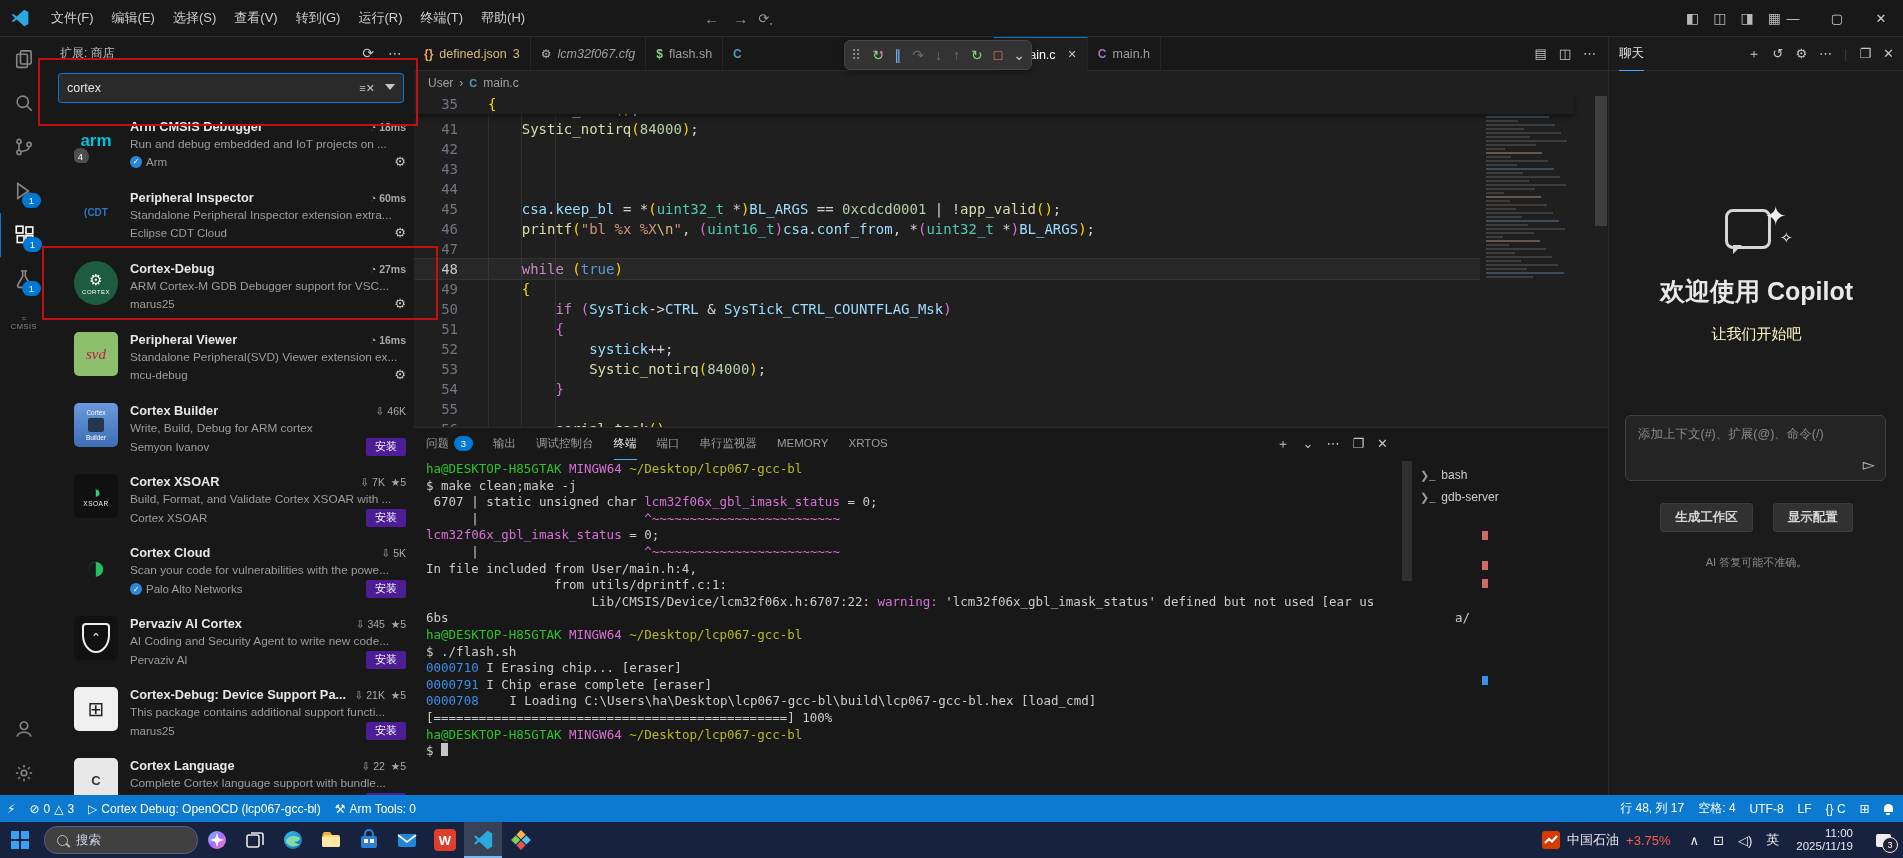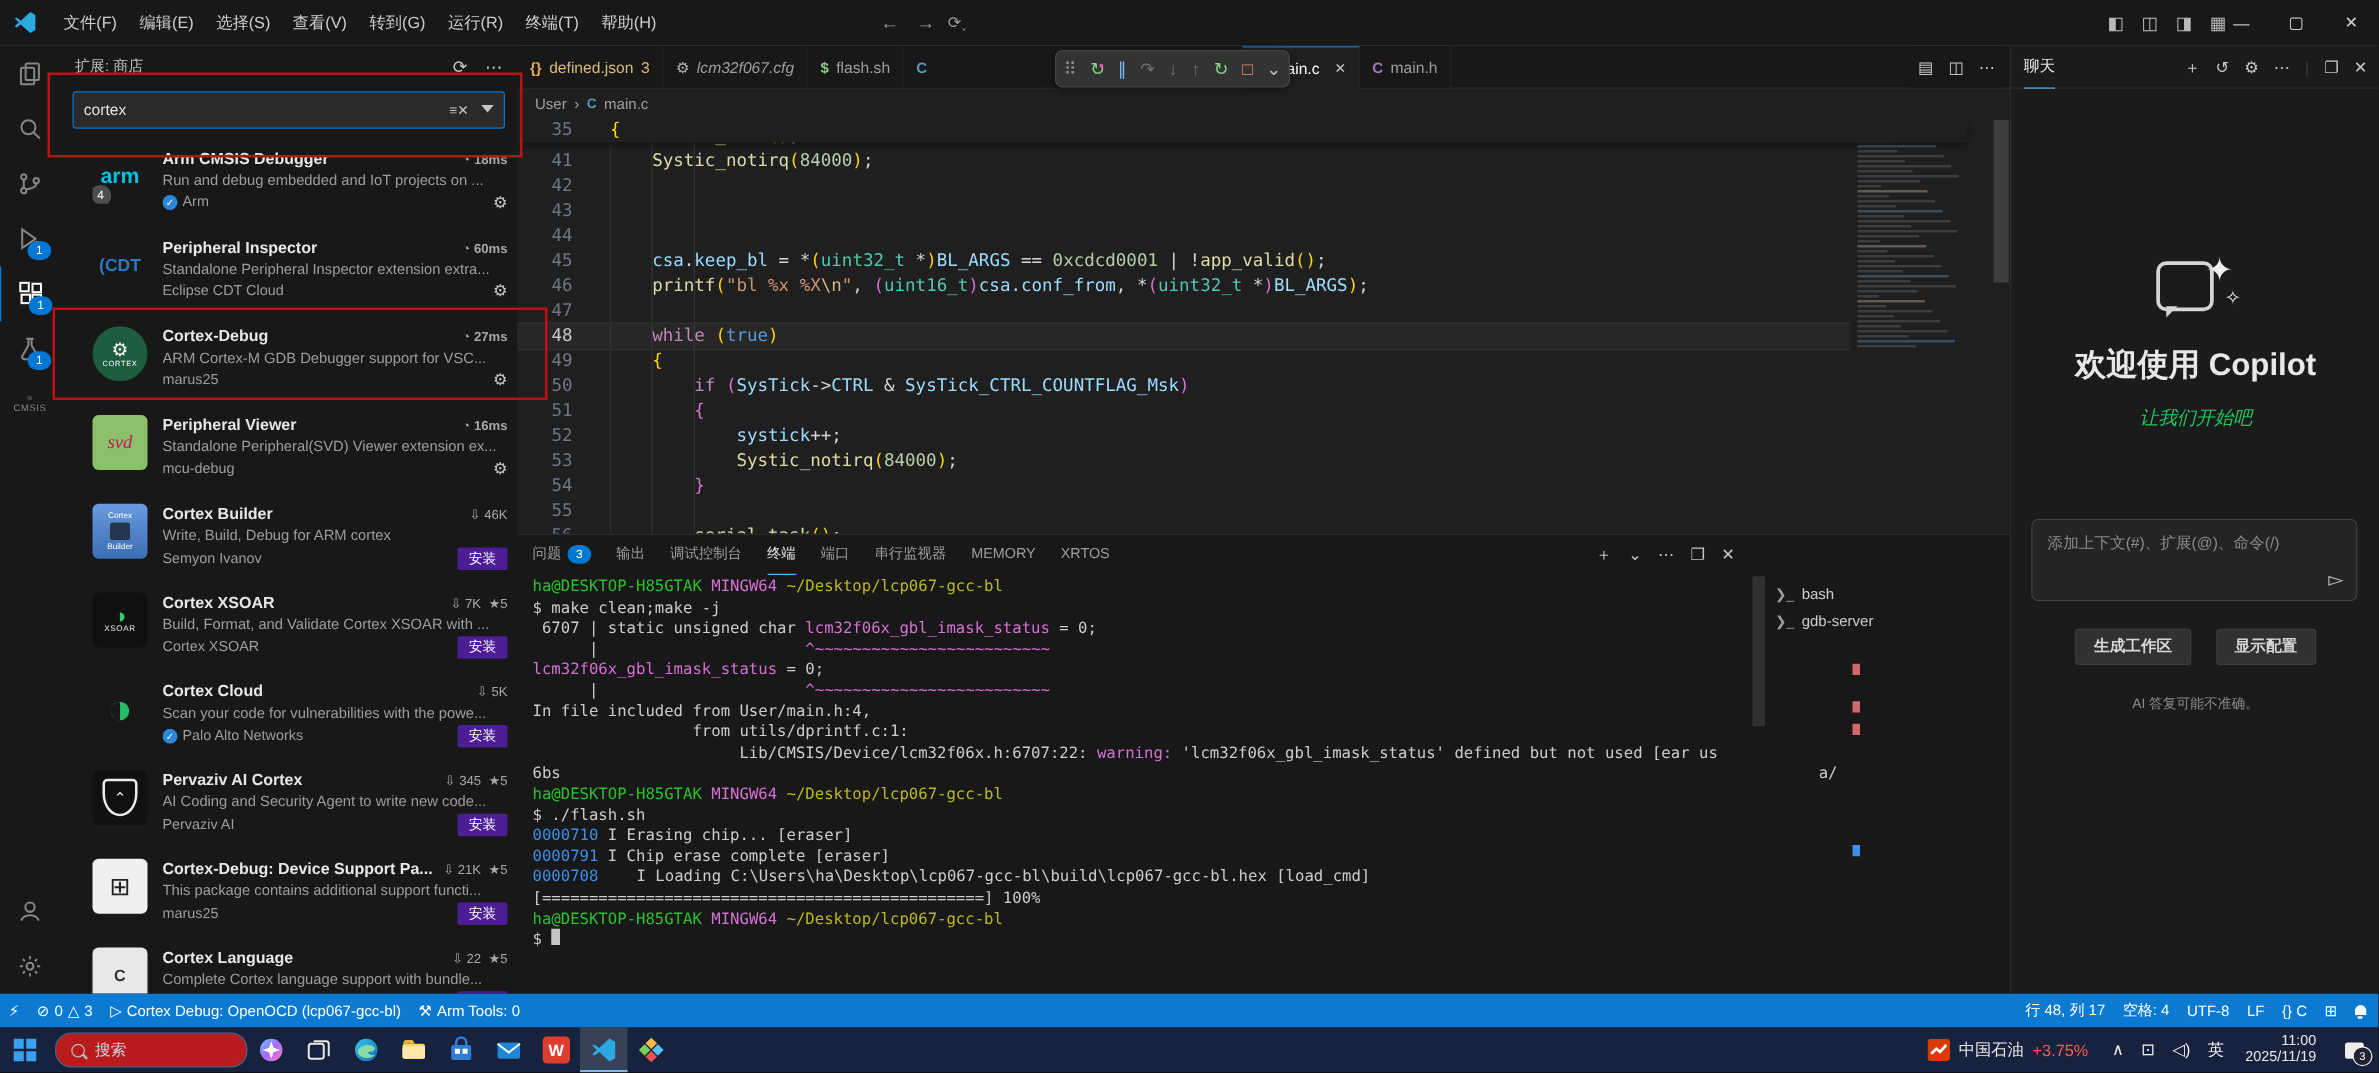--- a/index.html
+++ b/index.html
@@ -115,41 +115,41 @@
   #chat{position:absolute;left:1608px;top:37px;width:295px;height:758px;background:#1b1b1b;border-left:1px solid #2b2b2b;}
   #chat-head{height:33px;display:flex;align-items:center;padding:0 10px;border-bottom:1px solid #2b2b2b;}
   #chat-tab{color:#e7e7e7;font-size:12.5px;height:33px;line-height:33px;border-bottom:1px solid #4daafc;}
   #chat-actions{margin-left:auto;display:flex;align-items:center;gap:12px;color:#c5c5c5;font-size:13px;}
   #copilot-icon{position:absolute;left:50%;top:168px;transform:translateX(-50%);width:64px;height:52px;}
   #copilot-icon .bubble{position:absolute;left:0;top:4px;width:40px;height:34px;border:3.5px solid #d6d6d6;border-radius:8px;}
   #copilot-icon .tail{position:absolute;left:8px;top:40px;width:0;height:0;border-left:9px solid #d6d6d6;border-bottom:9px solid transparent;}
   #copilot-icon .sp1{position:absolute;right:2px;top:-4px;color:#eee;font-size:26px;}
   #copilot-icon .sp2{position:absolute;right:-4px;top:24px;color:#eee;font-size:15px;}
   #chat-title{position:absolute;left:0;top:238px;width:100%;text-align:center;color:#e8e8e8;font-size:25px;font-weight:600;}
-  #chat-sub{position:absolute;left:0;top:288px;width:100%;text-align:center;color:#22c55e;font-size:15px;font-style:italic;}
+  #chat-sub{position:absolute;left:0;top:288px;width:100%;text-align:center;color:#fef9c3;font-size:15px;}
   #chat-input{position:absolute;left:16px;top:378px;width:261px;height:66px;background:#242424;border:1px solid #3f3f46;
               border-radius:6px;box-sizing:border-box;padding:10px 12px;color:#8a8a8a;font-size:12.5px;}
   #chat-send{position:absolute;right:10px;bottom:6px;color:#b5b5b5;font-size:16px;}
   #chat-btns{position:absolute;left:0;top:466px;width:100%;display:flex;justify-content:center;gap:20px;}
   .chat-btn{background:#313131;border:1px solid #3c3c3c;border-radius:3px;color:#d6d6d6;font-size:12.5px;
             padding:5px 14px;font-weight:600;}
   #chat-note{position:absolute;left:0;top:518px;width:100%;text-align:center;color:#8a8a8a;font-size:11px;}
   
   #statusbar{position:absolute;left:0;top:795px;width:1903px;height:27px;background:#0c7ad0;color:#fff;
              display:flex;align-items:center;font-size:12px;}
   .sb-item{display:flex;align-items:center;gap:4px;padding:0 7px;height:27px;white-space:nowrap;}
   #sb-right{margin-left:auto;display:flex;align-items:center;}
   .bell{position:relative;width:9px;height:8px;background:#fff;border-radius:5px 5px 0 0;margin-top:-2px;}
   .bell::after{content:"";position:absolute;left:2.5px;top:9px;width:4px;height:2px;border-radius:2px;background:#fff;}
   
   #taskbar{position:absolute;left:0;top:822px;width:1903px;height:36px;background:#17233e;display:flex;align-items:center;color:#e8e8e8;}
   #tb-start{width:40px;height:36px;display:flex;align-items:center;justify-content:center;}
   .winlogo{display:grid;grid-template-columns:8px 8px;grid-template-rows:8px 8px;gap:1.5px;}
   .winlogo i{background:#3aa0f3;}
-  #tb-search{width:128px;height:26px;border-radius:13px;background:#b91c1c;border:1px solid #4d5f85;display:flex;
+  #tb-search{width:128px;height:26px;border-radius:13px;background:#404040;border:1px solid #4d5f85;display:flex;
              align-items:center;gap:8px;padding:0 12px;color:#cdd6e6;font-size:12.5px;margin-left:4px;}
   .tb-app{width:38px;height:36px;display:flex;align-items:center;justify-content:center;position:relative;}
   .tb-app.open{background:rgba(255,255,255,.14);box-shadow:inset 0 -2px 0 #76b9ed;}
   #tb-right{margin-left:auto;display:flex;align-items:center;gap:0;}
   #tb-stock{display:flex;align-items:center;gap:7px;padding:0 12px;}
   #tb-stock .chg{color:#ff5a4e;}
   .tray-ico{padding:0 7px;color:#eee;font-size:13px;}
   #tb-clock{text-align:right;font-size:11.5px;line-height:13px;padding:0 10px;}
   #tb-note{position:relative;width:40px;height:36px;display:flex;align-items:center;justify-content:center;}
   #tb-note .paper{width:15px;height:13px;background:#eee;border-radius:2px;}
@@ -283,21 +283,21 @@
               <span class="ext-pub">
                 <span class="vbadge">✓</span>
                 <span>Arm</span>
               </span>
               <span class="gear-btn">⚙</span>
             </div>
           </div>
         </div>
         <div class="ext-row">
           <div class="xicon">
-            <span style="color:#2b79c2;font-weight:bold;font-size:14px;">(CDT</span>
+            <span style="color:#2b79c2;font-weight:bold;font-size:10px;">(CDT</span>
           </div>
           <div class="ext-main">
             <div class="ext-r1">
               <span class="ext-name">Peripheral Inspector</span>
               <span class="ext-meta">◔ <b>60ms</b></span>
             </div>
             <div class="ext-desc">Standalone Peripheral Inspector extension extra...</div>
             <div class="ext-r3">
               <span class="ext-pub">
                 <span>Eclipse CDT Cloud</span>

